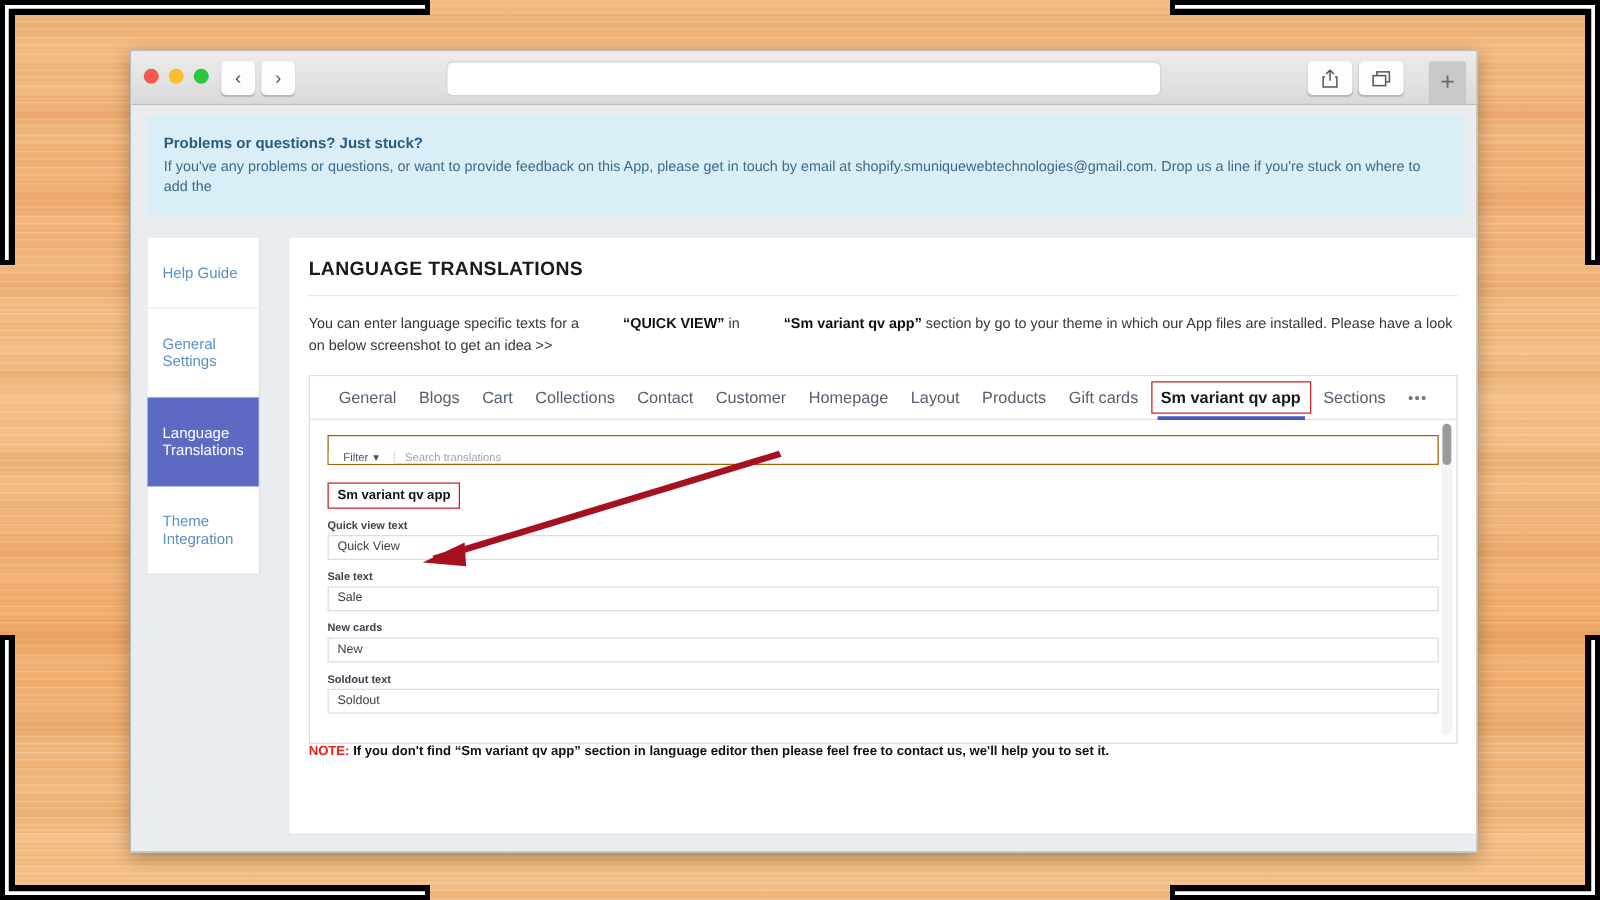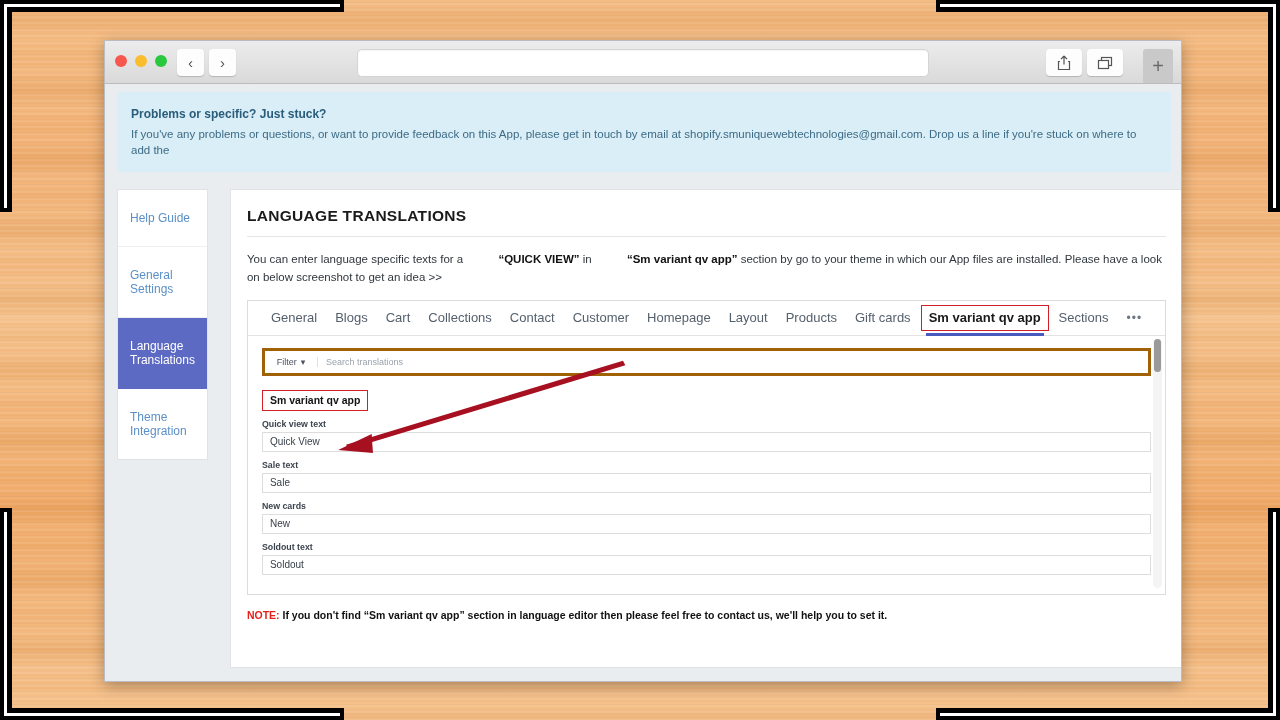--- a/index.html
+++ b/index.html
@@ -120,21 +120,21 @@
   .stab.sel .redbox{
     position:absolute;left:1px;right:1px;top:4px;bottom:4px;
     border:1.6px solid #d21f26;pointer-events:none;
   }
   .stab.sel .blueline{
     position:absolute;left:6px;right:6px;bottom:-1px;height:3px;background:#4959bd;
   }
   .stab.dots{font-size:12px;color:#6d7682;letter-spacing:1px;}
 
   #shot-body{padding:12px 14px 0 14px;position:relative;}
-  #filterrow{display:flex;border:3px solid #a16207;height:22px;align-items:center;}
+  #filterrow{display:flex;border:1px solid #a16207;height:22px;align-items:flex-end;}
   #filterbtn{
     width:52px;border-right:1px solid #e0e0e0;font-size:9px;color:#4a5260;
     display:flex;align-items:center;justify-content:center;gap:4px;background:#fff;
   }
   #searchbox{flex:1;font-size:9px;color:#9aa3ad;display:flex;align-items:center;padding-left:8px;}
 
   #secname{
     display:inline-block;position:relative;margin-top:14px;
     font-size:10.5px;font-weight:bold;color:#131313;padding:4px 8px 5px 8px;
   }
@@ -148,21 +148,21 @@
   }
 
   #arrow{position:absolute;left:0;top:0;width:100%;height:100%;pointer-events:none;}
 
   #shot-scroll{
     position:absolute;right:3px;top:38px;width:9px;bottom:6px;background:#f4f4f4;
     border-radius:5px;
   }
   #shot-thumb{position:absolute;left:1px;top:0;width:7px;height:33px;background:#9a9a9a;border-radius:4px;}
 
-  #note{margin-top:14px;font-size:10.5px;color:#111;font-weight:bold;}
+  #note{font-size:10.5px;color:#111;font-weight:bold;}
   #note .nlabel{color:#e8201a;}
 </style>
 </head>
 <body>
 
 <div id="wood"></div>
 
 <div class="bracket" style="left:0;top:0;width:344px;height:212px;border-width:12px 0 0 12px;">
   <div class="inner" style="left:-8px;top:-8px;width:336px;height:204px;border-width:3px 0 0 3px;"></div>
 </div>
@@ -202,21 +202,21 @@
           <rect x="1.5" y="4.5" width="10" height="8" stroke="#555" stroke-width="1.2" fill="#fff"></rect>
         </svg>
       </div>
     </div>
     <div id="newtab">+</div>
   </div>
 
   <div id="page">
 
     <div id="banner">
-      <div class="b-title">Problems or specific? Just stuck?</div>
+      <div class="b-title">Problems or questions? Just stuck?</div>
       <div>If you've any problems or questions, or want to provide feedback on this App, please get in touch by email at shopify.smuniquewebtechnologies@gmail.com. Drop us a line if you're stuck on where to add the</div>
     </div>
 
     <div id="cols">
 
       <div id="sidebar">
         <div class="side-item">Help Guide</div>
         <div class="side-item">General Settings</div>
         <div class="side-item active">Language Translations</div>
         <div class="side-item">Theme Integration</div>

